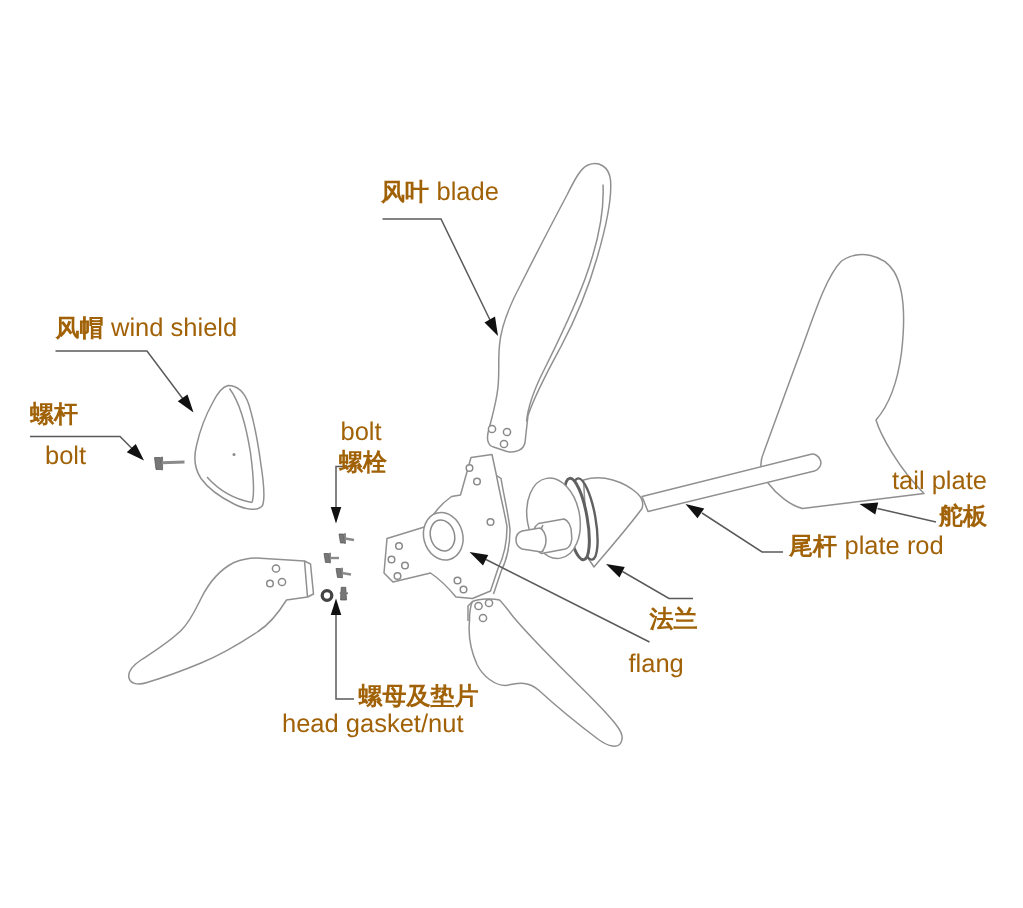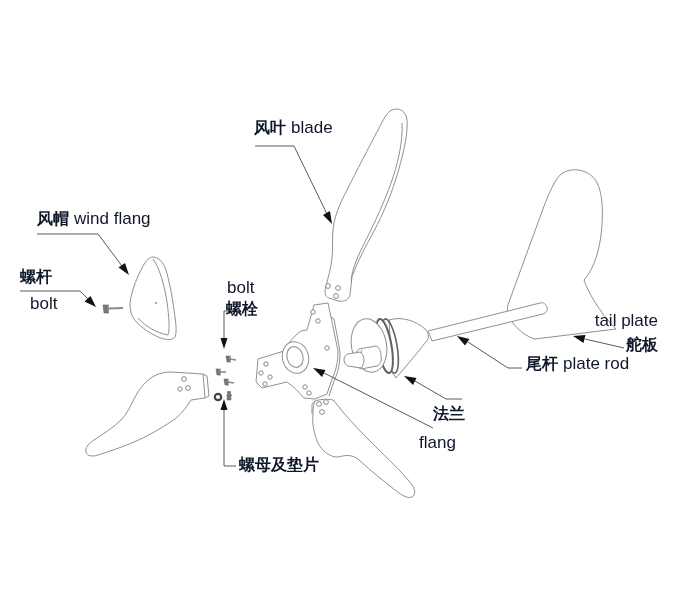--- a/index.html
+++ b/index.html
@@ -1,19 +1,19 @@
 <!DOCTYPE html>
 <html><head>
 <meta charset="utf-8">
 <style>
   html,body{margin:0;padding:0;background:#fff;}
   .canvas{position:relative;width:682px;height:605px;background:#ffffff;overflow:hidden;
           font-family:"Liberation Sans",sans-serif;}
   .canvas svg{position:absolute;left:0;top:0;}
-  .lbl{position:absolute;white-space:nowrap;color:#0f172a;line-height:1.1;}
+  .lbl{position:absolute;white-space:nowrap;color:#a16207;line-height:1.1;}
   .zh{font-size:16px;font-weight:bold;}
   .en{font-size:17px;font-weight:400;}
   .zh + .en{margin-left:5px;}
   .tight .zh + .en{margin-left:2px;}
   .part{fill:#ffffff;stroke:#909090;stroke-width:1;stroke-linejoin:round;}
   .edge{fill:none;stroke:#909090;stroke-width:1;}
   .hole{fill:#ffffff;stroke:#8a8a8a;stroke-width:1;}
   .leader{fill:none;stroke:#5a5a5a;stroke-width:1;}
   .arrow{fill:#111111;stroke:none;}
   .dark{fill:#777777;stroke:#555555;stroke-width:.5;}
@@ -164,40 +164,43 @@
     <polygon class="arrow" points="457,336 469.5,339 465,345.5"></polygon>
     <polygon class="arrow" points="573,336 585.5,335 583.5,343"></polygon>
   </g>
 </svg>
 
   <div class="lbl" style="left:254px;top:119px">
     <span class="zh">风叶</span><span class="en">blade</span>
   </div>
 
   <div class="lbl" style="left:37px;top:210px">
-    <span class="zh">风帽</span><span class="en">wind flang</span>
+    <span class="zh">风帽</span><span class="en">wind shield</span>
   </div>
 
   <div class="lbl" style="left:20px;top:268px">
     <span class="zh">螺杆</span>
   </div>
   <div class="lbl" style="left:30px;top:295px">
     <span class="en">bolt</span>
   </div>
 
   <div class="lbl" style="left:227px;top:279px">
     <span class="en">bolt</span>
   </div>
   <div class="lbl" style="left:226px;top:300px">
     <span class="zh">螺栓</span>
   </div>
 
   <div class="lbl" style="left:239px;top:456px">
     <span class="zh">螺母及垫片</span>
   </div>
+  <div class="lbl" style="left:188px;top:474px">
+    <span class="en">head gasket/nut</span>
+  </div>
 
   <div class="lbl" style="left:433px;top:405px">
     <span class="zh">法兰</span>
   </div>
   <div class="lbl" style="left:419px;top:434px">
     <span class="en">flang</span>
   </div>
 
 
   <div class="lbl" style="left:526px;top:355px">

